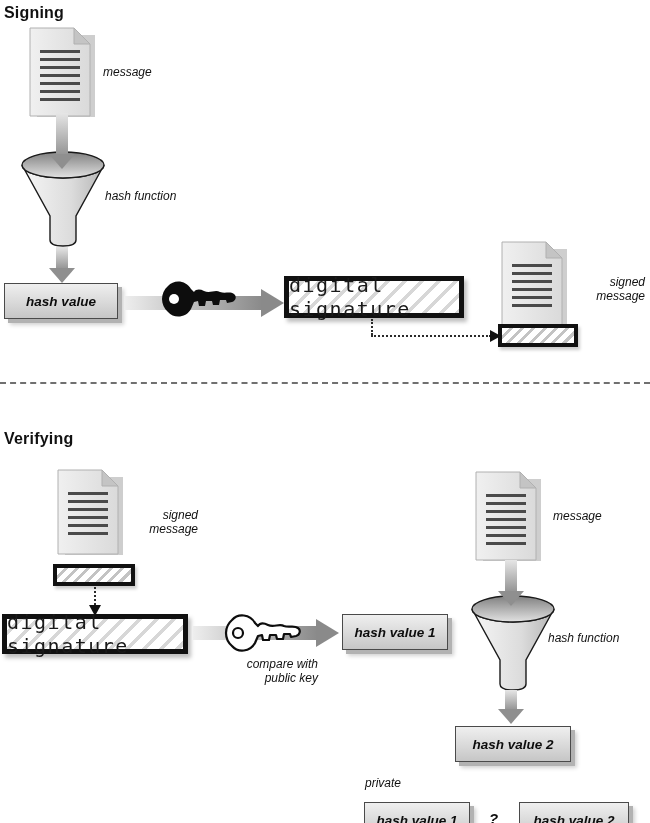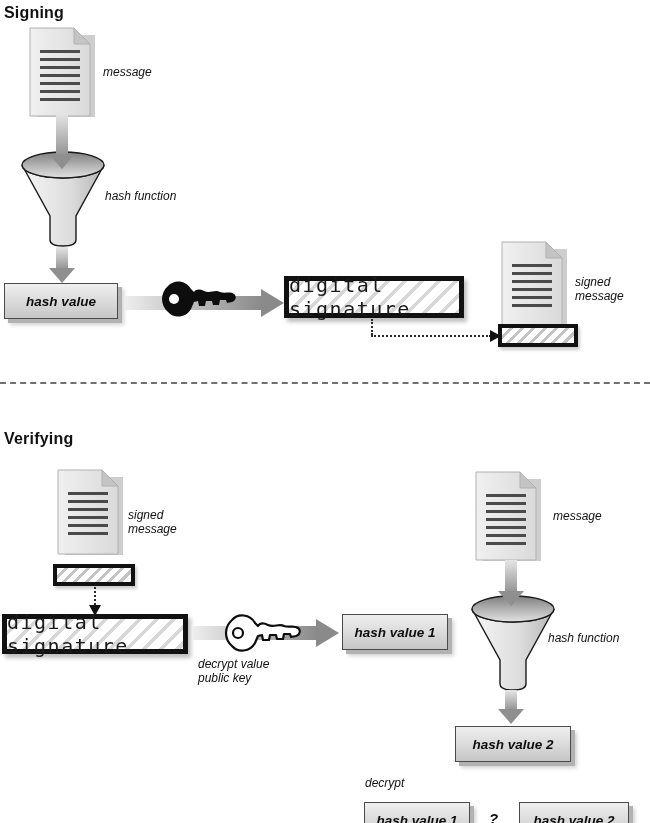--- a/index.html
+++ b/index.html
@@ -6,21 +6,21 @@
   .canvas {
     position:relative; width:650px; height:823px; background:#ffffff;
     font-family:"Liberation Sans", sans-serif; overflow:hidden;
   }
   .abs { position:absolute; }
   .h1 { font-weight:bold; font-size:16px; color:#111; letter-spacing:0.2px; }
   .lbl {
     font-style:italic; font-size:12px; color:#111; line-height:1.15;
     white-space:pre-line;
   }
-  .lbl.center { text-align:left; }
+  .lbl.center { text-align:right; }
   .slab {
     background:linear-gradient(180deg,#efefef 0%,#d9d9d9 55%,#c6c6c6 100%);
     border:1px solid #4a4a4a;
     box-shadow:4px 4px 0 #b2b2b2, 6px 6px 4px rgba(0,0,0,0.18);
     display:flex; align-items:center; justify-content:center;
   }
   .slab span { font-weight:bold; font-style:italic; font-size:13.5px; color:#0d0d0d; }
   .dsbox {
     border:5px solid #111;
     background:repeating-linear-gradient(135deg,#ffffff 0 8px,#d7d7d7 8px 12px);
@@ -188,21 +188,21 @@
       <rect x="0" y="8" width="124" height="14" fill="url(#gradH)"></rect>
       <polygon points="123,1 146,15 123,29" fill="#8a8a8a"></polygon>
     </svg>
 
     <svg class="abs" style="left:222px;top:198px" width="80" height="52" viewBox="0 0 80 52">
       <path d="M33,17 C28,8 16,7 10,14 C2,21 2,33 10,40 C16,47 28,46 33,37 L36,30
                L40,29 L41,34 L47,34 L48,29 L54,29 L55,33 L61,33 L62,28 L68,28 L69,31 L74,30
                C78,29 79,24 76,22 C72,19 67,22 62,20 C57,17 52,22 46,19 C42,17 38,17 36,20 Z" fill="#ffffff" stroke="#0d0d0d" stroke-width="2.2" stroke-linejoin="round"></path>
       <circle cx="16" cy="27" r="5" fill="#ffffff" stroke="#0d0d0d" stroke-width="2.2"></circle>
     </svg>
-    <div class="abs lbl center" style="left:198px;top:250px;width:120px">decrypt value
+    <div class="abs lbl center" style="left:198px;top:250px;width:120px">compare with
 public key</div>
 
     <div class="abs slab" style="left:342px;top:206px;width:104px;height:34px">
       <span>hash value 1</span>
     </div>
 
     <svg class="abs" style="left:474px;top:62px" width="72" height="96" viewBox="0 0 72 96">
       <rect x="9" y="9" width="58" height="82" fill="#b9b9b9" opacity="0.7"></rect>
       <path d="M2,2 h44 l16,16 v72 h-60 z" fill="url(#gradDoc)" stroke="#b0b0b0" stroke-width="1"></path>
       <path d="M46,2 l16,16 h-16 z" fill="#c4c4c4" stroke="#b0b0b0" stroke-width="1"></path>
@@ -231,21 +231,21 @@
 
     <svg class="abs" style="left:498px;top:282px" width="26" height="34" viewBox="0 0 26 34">
       <rect x="7" y="0" width="12" height="20" fill="url(#gradV)"></rect>
       <polygon points="0,19 26,19 13,34" fill="#8f8f8f"></polygon>
     </svg>
 
     <div class="abs slab" style="left:455px;top:318px;width:114px;height:34px">
       <span>hash value 2</span>
     </div>
 
-    <div class="abs lbl" style="left:365px;top:369px">decrypt</div>
+    <div class="abs lbl" style="left:365px;top:369px">private</div>
     <div class="abs slab" style="left:364px;top:394px;width:104px;height:34px">
       <span>hash value 1</span>
     </div>
     <div class="abs qmark" style="left:489px;top:402px">?</div>
     <div class="abs slab" style="left:519px;top:394px;width:108px;height:34px">
       <span>hash value 2</span>
     </div>
   </div>
 
 </div>

